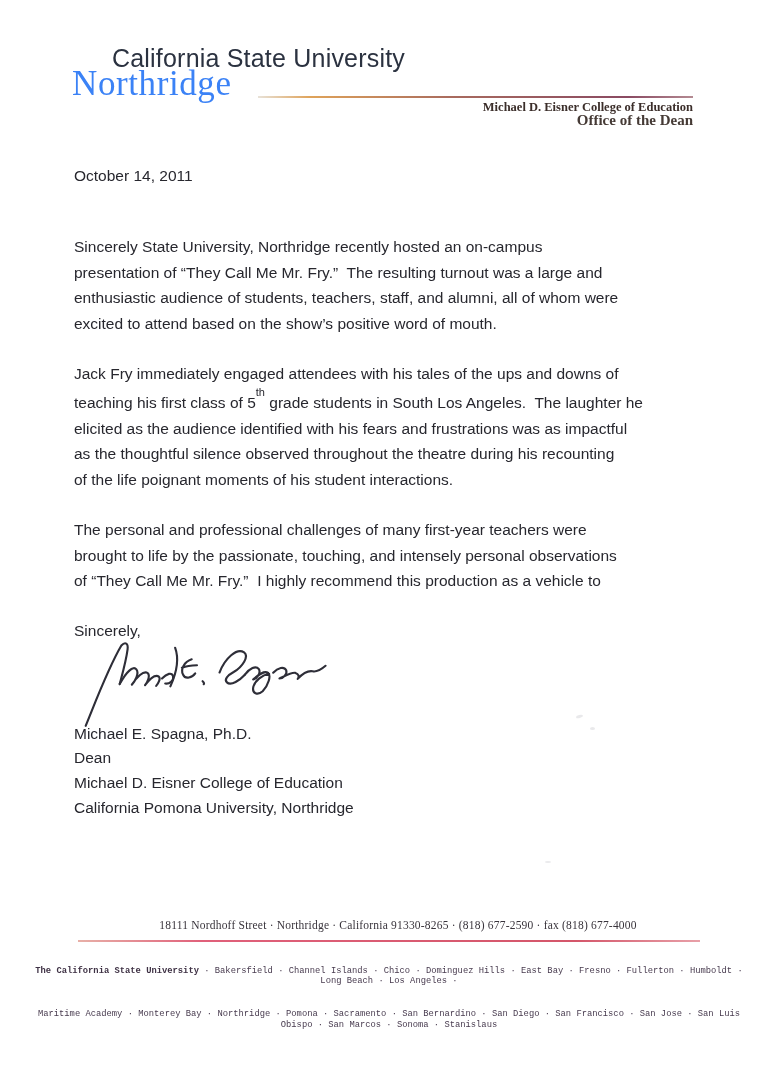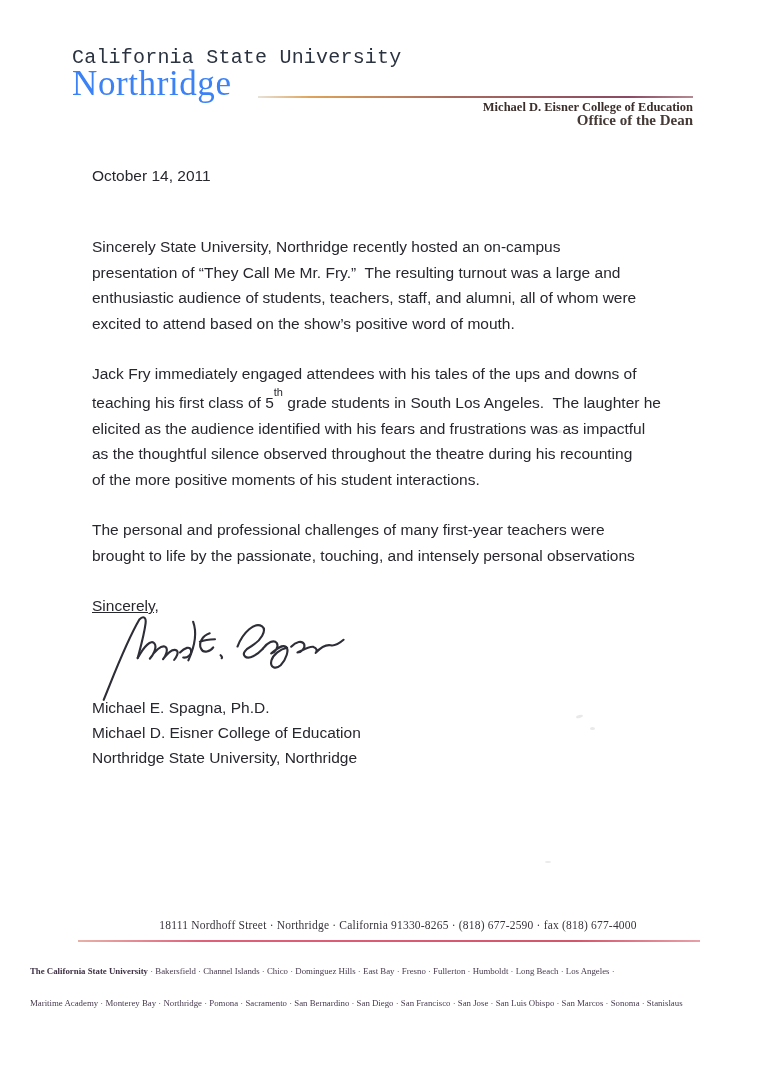--- a/index.html
+++ b/index.html
@@ -7,67 +7,67 @@
     position:relative;
     width:778px;height:1070px;
     background:#ffffff;
     overflow:hidden;
     font-family:"Liberation Sans",sans-serif;
     color:#27272e;
   }
   
   .letterhead{position:absolute;left:72px;top:48px;}
   .logo-line1{
-    font-family:Liberation Mono, monospace;
-    font-size:20px;color:#2b3240;letter-spacing:.2px;line-height:20px;
+    font-family:Liberation Sans, sans-serif;
+    font-size:25px;color:#2b3240;letter-spacing:.2px;line-height:20px;margin-left:40px;
   }
   .logo-line2{
     font-family:"Liberation Serif",serif;
     font-size:35px;font-weight:400;color:#3b82f6;
     letter-spacing:.6px;line-height:34px;margin-top:-1px;
   }
   .header-rule{
     position:absolute;left:258px;top:96px;width:435px;height:2px;
     background:linear-gradient(90deg,#e8e2d8 0%,#dfa35a 12%,#a86a5e 45%,#8a4a62 85%,#b48a92 100%);
   }
   .header-right{
     position:absolute;right:85px;top:101px;text-align:right;
     font-family:"Liberation Serif",serif;color:#3b2e2a;
   }
   .college-name{font-size:12.5px;font-weight:700;line-height:13px;}
   .office-name{font-size:15px;font-weight:700;line-height:13px;color:#453a35;}
   
-  .letter-body{position:absolute;left:92px;top:163px;width:616px;}
+  .letter-body{position:absolute;left:74px;top:163px;width:616px;}
   .line{white-space:pre-wrap;font-size:15.5px;line-height:25.4px;}
   .date-line{margin-bottom:46px;}
   .para{margin:0 0 25px 0;}
   .para:last-of-type{margin-bottom:0;}
   sup.ord{font-size:11px;position:relative;top:-6px;letter-spacing:0;}
-  .closing-line{margin-top:0;text-decoration:underline;}
+  .closing-line{margin-top:0;}
   
   .signature-wrap{height:78px;position:relative;}
   .signature-wrap svg{
     position:absolute;left:4px;top:-14px;width:258px;height:94px;
     transform:rotate(-2deg);
   }
   .signer .line{line-height:24.6px;}
   
   .footer-address{
     position:absolute;left:0;top:919px;width:778px;text-align:center;
     font-family:"Liberation Serif",serif;font-size:11.5px;color:#38333b;
     letter-spacing:.2px;
     transform:translateX(9px);
   }
   .footer-rule{
     position:absolute;left:78px;top:940px;width:622px;height:1.5px;
     background:linear-gradient(90deg,#e8b0a8 0%,#e0607a 20%,#d4566a 80%,#e8a0a8 100%);
   }
   .footer-campuses{
-    position:absolute;left:30px;top:944px;width:718px;
-    font-family:Liberation Serif, serif;font-size:8.8px;line-height:10.8px;
+    position:absolute;left:30px;top:944px;width:718px;text-align:center;
+    font-family:Liberation Mono, monospace;font-size:8.8px;line-height:10.8px;
     color:#473a4e;white-space:pre-wrap;
   }
   .footer-campuses b{font-weight:700;color:#3e3144;}
   
   .artifact{position:absolute;background:#9a9aa2;border-radius:50%;opacity:.22;}
   .a1{left:576px;top:715px;width:7px;height:3px;transform:rotate(-15deg);}
   .a2{left:590px;top:727px;width:5px;height:3px;}
   .a3{left:545px;top:861px;width:6px;height:2px;}
   .a4{left:558px;top:430px;width:4px;height:3px;}
 </style>
@@ -94,26 +94,27 @@
       <div class="line">presentation of “They Call Me Mr. Fry.”  The resulting turnout was a large and</div>
       <div class="line">enthusiastic audience of students, teachers, staff, and alumni, all of whom were</div>
       <div class="line">excited to attend based on the show’s positive word of mouth.</div>
     </div>
 
     <div class="para">
       <div class="line">Jack Fry immediately engaged attendees with his tales of the ups and downs of</div>
       <div class="line"><span>teaching his first class of 5</span><sup class="ord">th</sup><span> grade students in South Los Angeles.  The laughter he</span></div>
       <div class="line">elicited as the audience identified with his fears and frustrations was as impactful</div>
       <div class="line">as the thoughtful silence observed throughout the theatre during his recounting</div>
-      <div class="line">of the more positive moments of his student interactions.</div>
+      <div class="line">of the life poignant moments of his student interactions.</div>
     </div>
 
     <div class="para">
       <div class="line">The personal and professional challenges of many first-year teachers were</div>
       <div class="line">brought to life by the passionate, touching, and intensely personal observations</div>
+      <div class="line">of “They Call Me Mr. Fry.”  I highly recommend this production as a vehicle to</div>
     </div>
 
     <div class="line closing-line">Sincerely,</div>
 
     <div class="signature-wrap">
       <svg viewBox="0 0 255 92" aria-hidden="true">
         <g stroke="#2e2e38" stroke-width="2.1" fill="none" stroke-linecap="round" stroke-linejoin="round">
           <path d="M6,90 C16,68 30,34 44,12 C48,8 51,10 50,16 C48,28 44,40 41,50"></path>
           <path d="M41,50 C48,38 55,32 58,36 C61,40 56,48 53,51 C58,44 65,37 69,40 C72,43 68,50 66,52 C70,47 76,41 80,44 C82,46 79,51 77,53"></path>
           <path d="M83,46 C88,41 93,40 94,44 C95,48 90,52 86,51"></path>
@@ -121,22 +122,23 @@
           <path d="M113,28 C106,30 101,37 104,43 C106,48 113,46 116,42 M103,36 C109,34 114,34 118,34 M123,50 C124,51 125,52 124,53"></path>
           <path d="M140,42 C146,28 158,18 165,23 C170,27 163,37 154,42 C148,45 144,49 147,52 C151,56 160,50 165,45"></path>
           <path d="M165,45 C170,39 176,36 179,40 C181,44 177,49 173,50 C178,46 184,41 188,44 C191,47 188,56 182,62 C177,66 171,64 173,57 C175,51 182,46 189,45"></path>
           <path d="M193,44 C198,39 204,38 206,42 C207,46 203,50 199,50 C204,48 211,44 215,45 C218,46 219,49 217,51 C221,47 227,43 232,44 C236,45 240,43 245,39"></path>
         </g>
       </svg>
     </div>
 
     <div class="signer">
       <div class="line">Michael E. Spagna, Ph.D.</div>
+      <div class="line">Dean</div>
       <div class="line">Michael D. Eisner College of Education</div>
-      <div class="line">Northridge State University, Northridge</div>
+      <div class="line">California Pomona University, Northridge</div>
     </div>
   </div>
 
   <div class="footer-address">18111 Nordhoff Street · Northridge · California 91330-8265 · (818) 677-2590 · fax (818) 677-4000</div>
   <div class="footer-rule"></div>
   <div class="footer-campuses">
     <div><b>The California State University</b><span> · Bakersfield · Channel Islands · Chico · Dominguez Hills · East Bay · Fresno · Fullerton · Humboldt · Long Beach · Los Angeles ·</span></div>
     <div><span>Maritime Academy · Monterey Bay · Northridge · Pomona · Sacramento · San Bernardino · San Diego · San Francisco · San Jose · San Luis Obispo · San Marcos · Sonoma · Stanislaus</span></div>
   </div>
 

